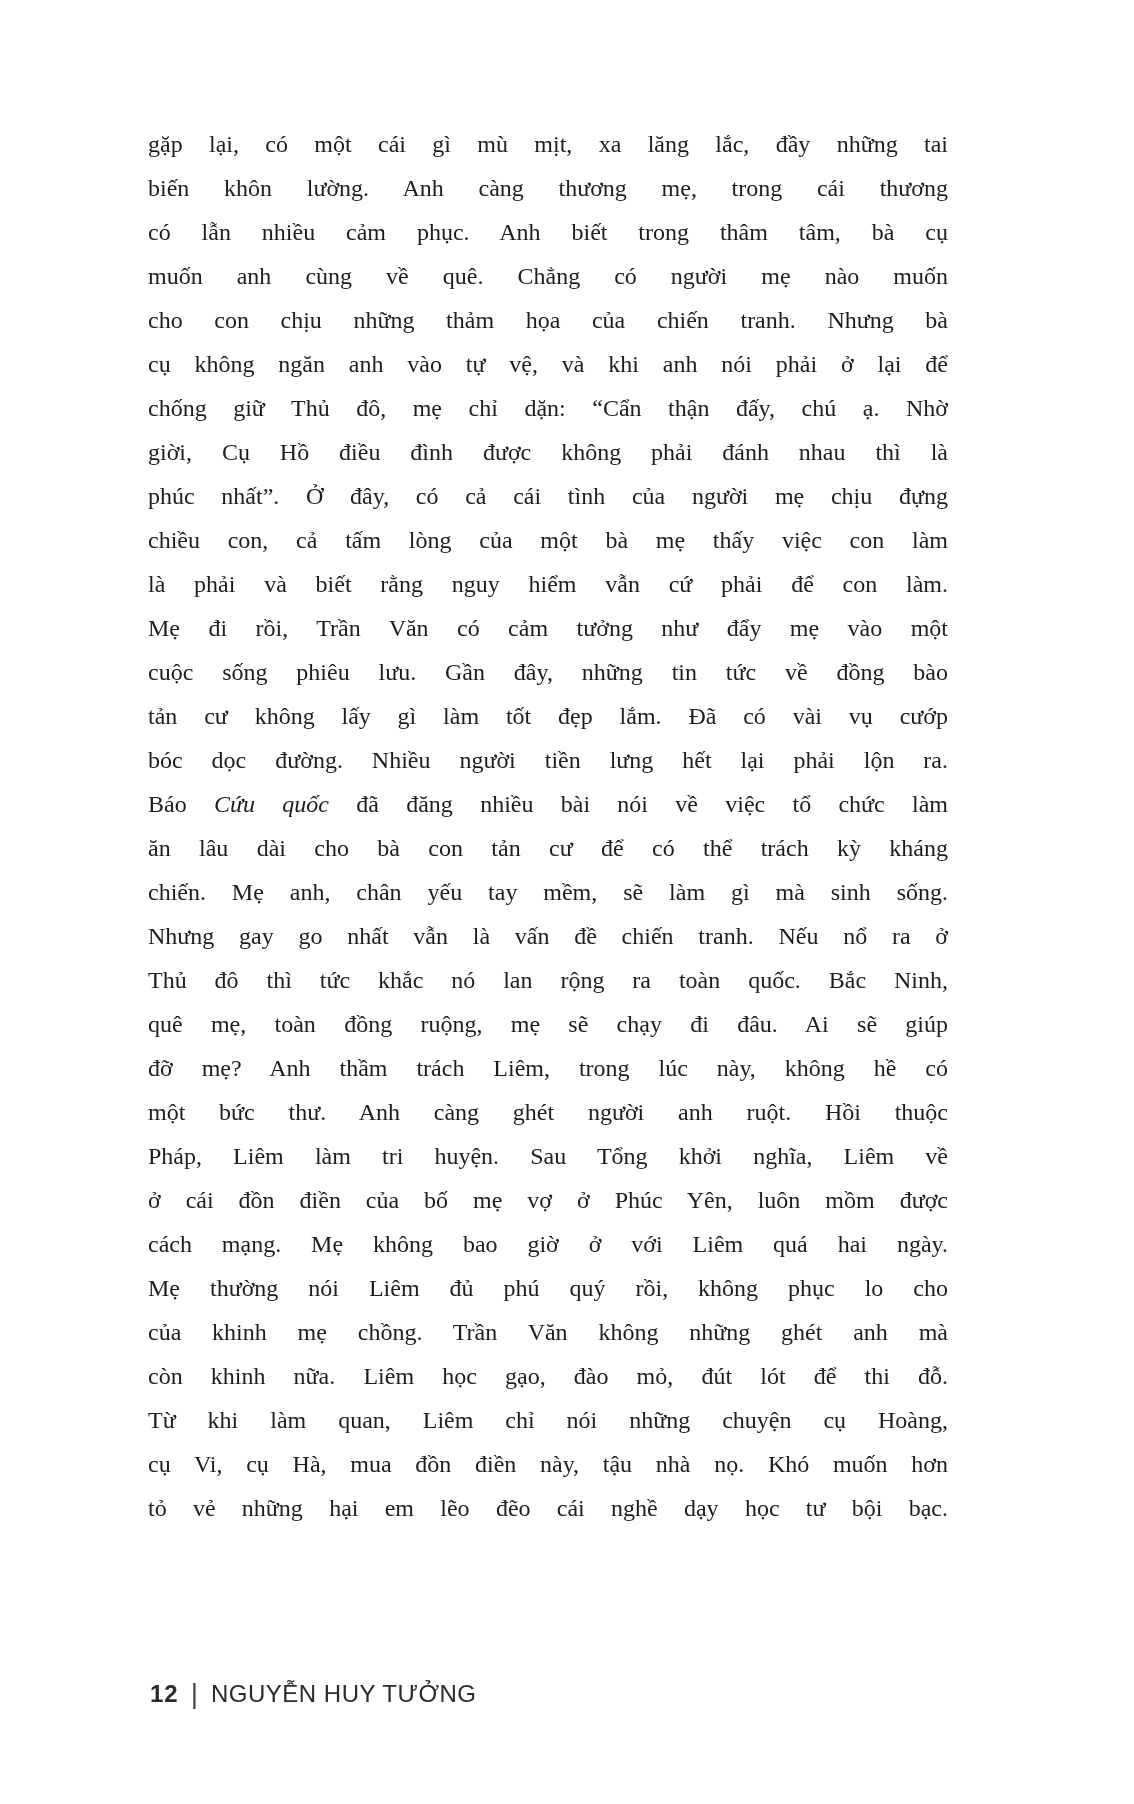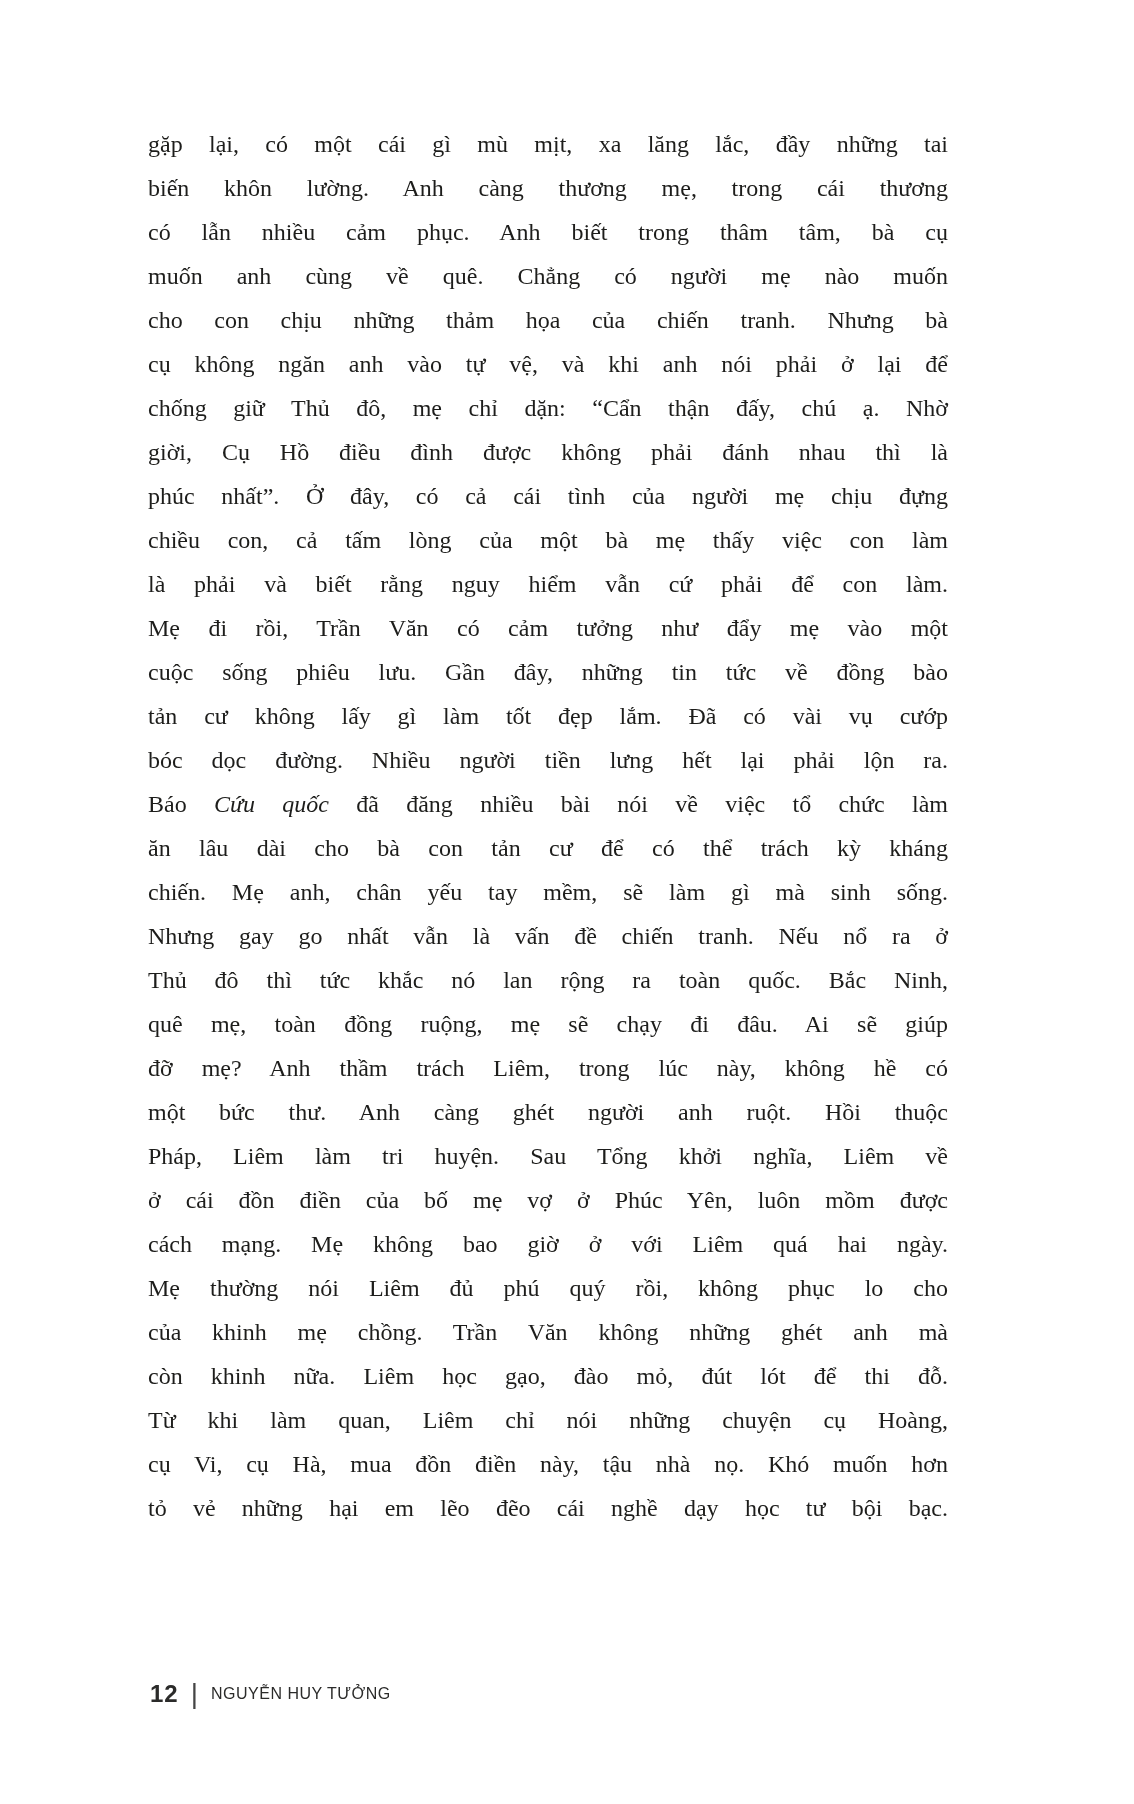--- a/index.html
+++ b/index.html
@@ -46,21 +46,21 @@
     font-size: 24px;
     letter-spacing: 1px;
   }
   .sep {
     font-size: 28px;
     font-weight: 300;
     color: #454545;
     margin: 0 13px 0 12px;
   }
   .author {
-    font-size: 16px;
+    font-size: 24px;
     letter-spacing: 0.5px;
   }
 </style>
 </head>
 <body>
 
 <div class="page">
   <div class="text-block">
       <div class="line"><span>gặp lại, có một cái gì mù mịt, xa lăng lắc, đầy những tai</span></div>
       <div class="line"><span>biến khôn lường. Anh càng thương mẹ, trong cái thương</span></div>

